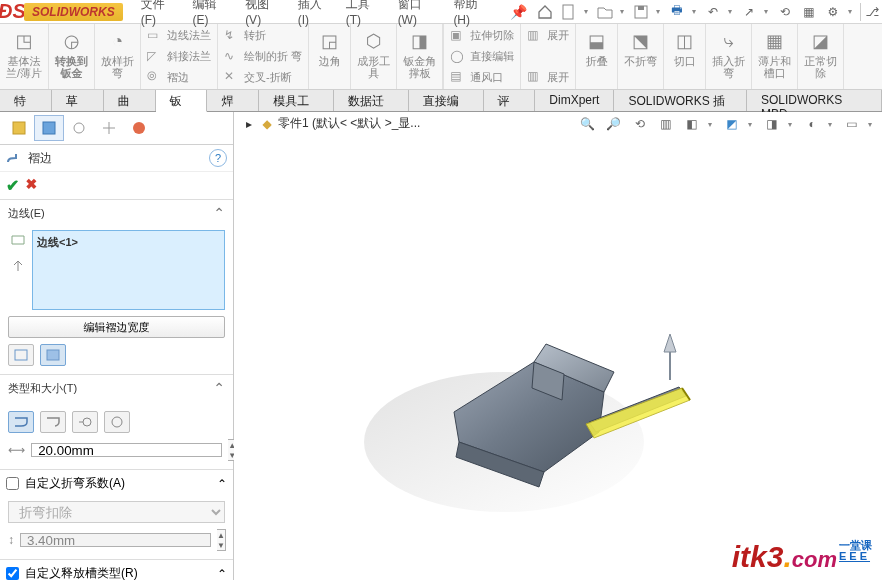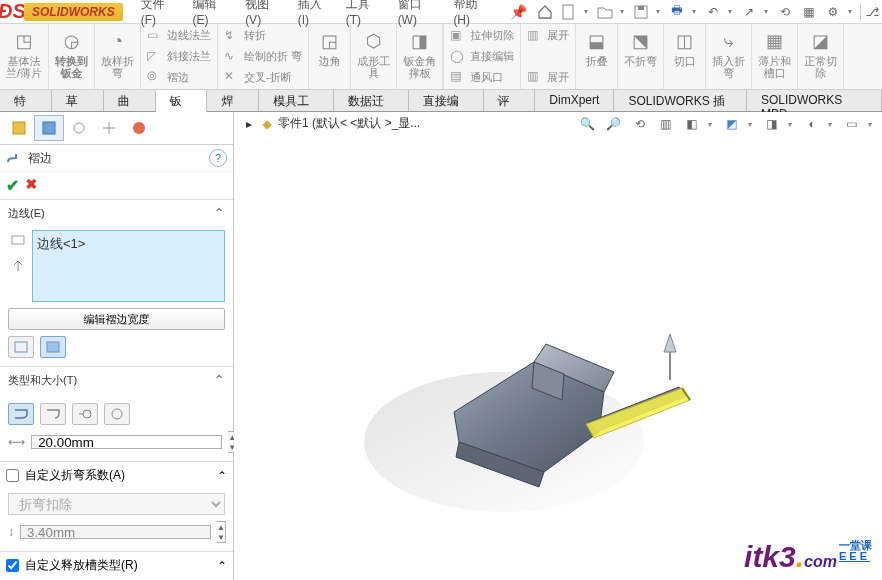--- a/index.html
+++ b/index.html
@@ -50,21 +50,21 @@
   .pm-ok .no { color:#d23a2d; font-size:14px; font-weight:bold; }
 
   .pm-section { border-top:1px solid #ddd; }
   .pm-hd { display:flex; align-items:center; padding:5px 8px; background:#fff; font-size:11px; color:#333; }
   .pm-hd .lbl { flex:1; }
   .pm-hd .chev { font-size:14px; color:#777; }
   .pm-body { padding:4px 8px 8px; }
   .sel-list { display:flex; gap:4px; }
   .sel-side { display:flex; flex-direction:column; gap:6px; }
   .sel-side .sico { width:20px; height:20px; display:flex; align-items:center; justify-content:center; }
-  .listbox { flex:1; height:72px; background:#daeffe; border:1px solid #79b7e7; padding:4px; font-size:13px; color:#333; }
+  .listbox { flex:1; height:80px; background:#daeffe; border:1px solid #79b7e7; padding:4px; font-size:11px; color:#333;font-weight:bold; }
 
   .widebtn { margin-top:6px; width:100%; height:22px; border:1px solid #b3b3b3; background:linear-gradient(#fff,#eee); font-size:11px; border-radius:2px; }
   .toggle-row { display:flex; gap:6px; margin-top:6px; }
   .tgl { width:26px; height:22px; border:1px solid #bcbcbc; background:#f3f3f3; display:flex; align-items:center; justify-content:center; border-radius:2px; }
   .tgl.active { background:#d6e5f3; border-color:#76a6d6; }
   .numbox { display:flex; align-items:center; margin-top:6px; gap:6px; }
   .numbox .nicon { width:20px; text-align:center; color:#888; }
   .numbox input { flex:1; height:14px; padding:0 6px; border:1px solid #b0b0b0; }
   .numbox .spin { width:18px; height:22px; border:1px solid #b0b0b0; border-left:none; background:#f8f8f8; display:flex; flex-direction:column; }
   .numbox .spin div { flex:1; font-size:8px; display:flex; align-items:center; justify-content:center; color:#666; }
@@ -76,23 +76,23 @@
   .viewport { flex:1; position:relative; background:#fff; overflow:hidden; }
   .crumb { position:absolute; top:3px; left:8px; display:flex; align-items:center; gap:4px; font-size:12px; color:#333; }
   .crumb .sq { display:inline-flex; width:14px; height:14px; align-items:center; justify-content:center; }
   .viewtools { position:absolute; top:2px; right:6px; display:flex; gap:6px; align-items:center; }
   .viewtools .vico { width:20px; height:20px; display:flex; align-items:center; justify-content:center; color:#666; }
   .viewtools .vdd { width:8px; font-size:8px; color:#888; }
 
   .model-area { position:absolute; inset:0; }
 
   .watermark { position:absolute; right:10px; bottom:6px; font-size:30px; font-weight:bold; font-style:italic; }
-  .watermark .itk { color:#701a75; }
+  .watermark .itk { color:#b91c1c; }
   .watermark .dot { color:#f59e0b; }
-  .watermark .com { color:#4c1d95; font-size:16px; }
+  .watermark .com { color:#be185d; font-size:22px; }
   .watermark .cn { display:inline-block; font-size:11px; color:#1565c0; line-height:11px; vertical-align:top; margin-left:2px; font-style:normal; }
 
   
   svg { display:block; }
 </style>
 </head>
 <body>
 
 <div class="titlebar">
   <div class="sw-logo">

